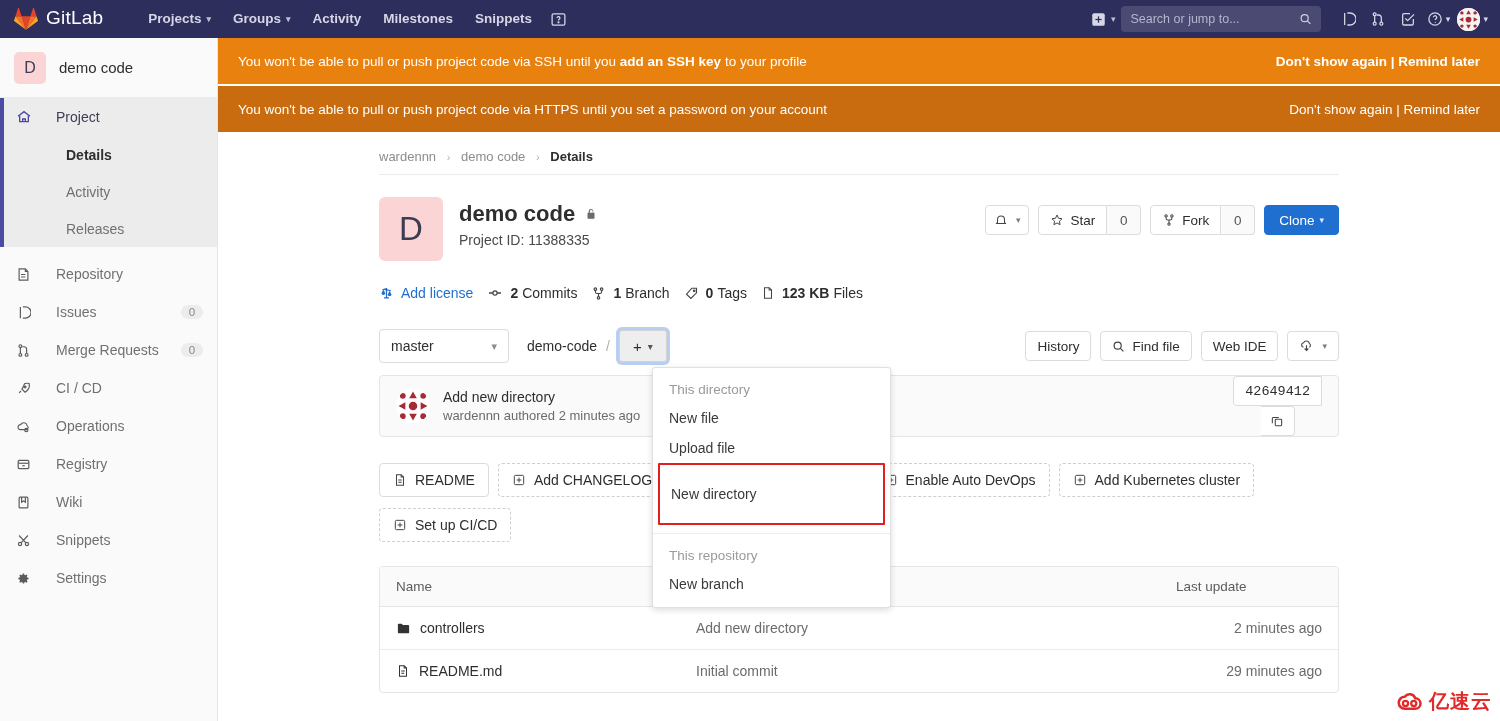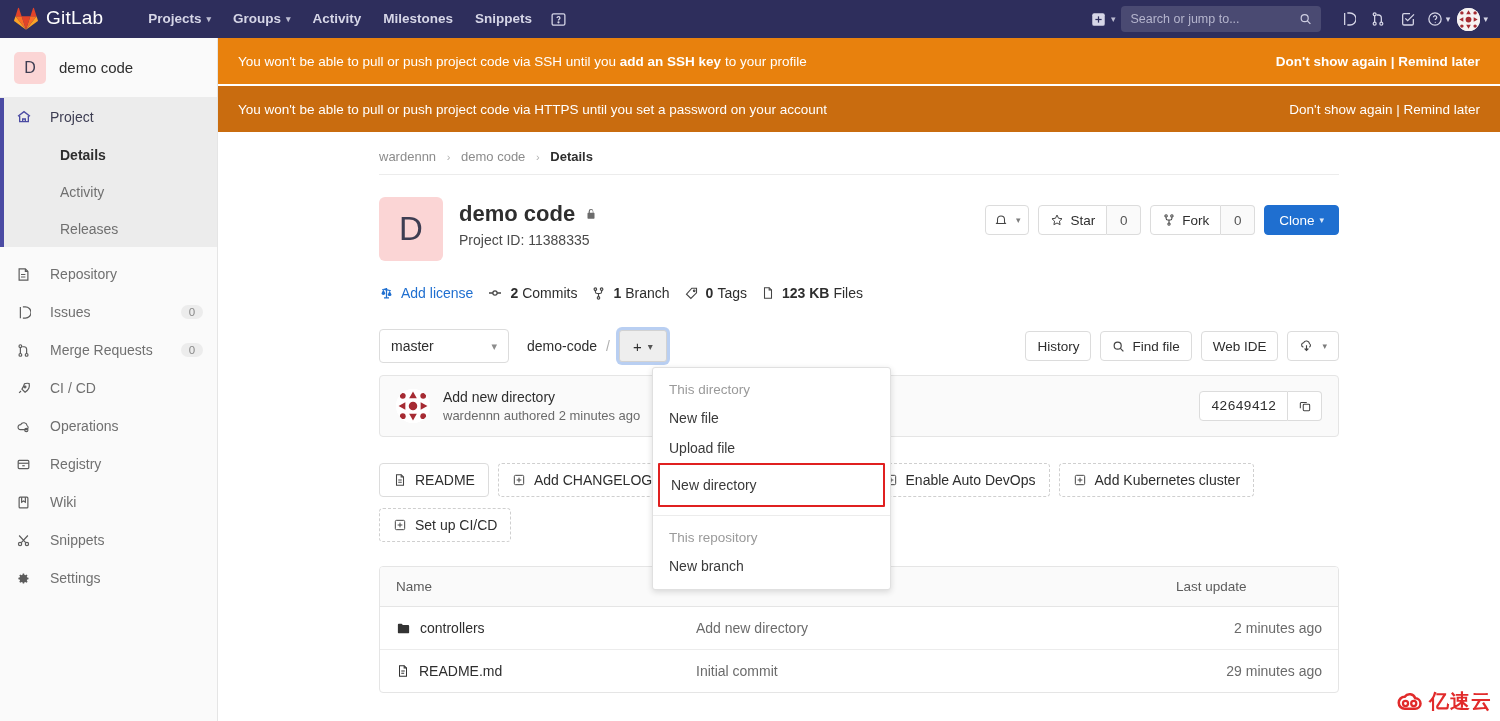--- a/index.html
+++ b/index.html
@@ -77,21 +77,21 @@
   .side-group.active::before {
     content: ""; position: absolute; left: 0; top: 0; bottom: 0; width: 4px;
     background: #4b4ba3;
   }
   .side-item {
     display: flex; align-items: center; height: 38px;
     padding: 0 14px 0 16px; cursor: pointer;
     color: #707070; font-size: 14px;
   }
   .side-item .s-ico { width: 20px; display:flex; align-items:center; color:#5c5c5c; }
-  .side-item .s-label { margin-left: 14px; }
+  .side-item .s-label { margin-left: 20px; }
   .side-item.top { color: #3d3d52; font-weight: 400; }
   .side-item.sub { padding-left: 46px; height: 37px; }
   .side-item.sub.current { color: #2e2e2e; font-weight: 600; }
   .side-badge {
     margin-left: auto; background: #ececec; color: #888; border-radius: 9px;
     font-size: 11.5px; padding: 1px 7px; min-width: 22px; text-align: center;
   }
 
   
   .banner {
@@ -186,38 +186,38 @@
     box-shadow: 0 2px 6px rgba(0,0,0,.14);
     padding: 8px 0; z-index: 35;
   }
   .dd-header {
     font-size: 13.5px; color: #9a9a9a; padding: 6px 16px;
   }
   .dd-item {
     font-size: 14px; color: #3a3a3a; padding: 7px 16px; cursor: pointer;
   }
   .dd-item.hl {
-    border: 2px solid #e02020; margin: 0 5px; padding: 12px 11px; border-radius: 1px;
+    border: 2px solid #e02020; margin: 0 5px; padding: 21px 11px; border-radius: 1px;
   }
   .dd-sep { height: 1px; background: #ececec; margin: 8px 0; }
 
   
   .commit-box {
     margin-top: 12px; border: 1px solid #e5e5e5; border-radius: 4px;
     background: #fafafa; height: 62px; display: flex; align-items: center;
     padding: 0 16px; position: relative;
   }
   .commit-avatar {
     width: 34px; height: 34px; border-radius: 50%; overflow: hidden; flex: 0 0 34px;
     background: #fff;
   }
   .commit-txt { margin-left: 13px; }
   .commit-title { font-size: 14px; color: #2e2e2e; }
   .commit-sub { font-size: 13px; color: #6b6b6b; margin-top: 3px; }
-  .commit-right { margin-left: auto; display: flex; align-items: center; }
+  .commit-right { margin-left: auto; display: flex; align-items: center; flex-direction: column; }
   .sha-box {
     border: 1px solid #dcdcdc; background: #fff; border-radius: 4px 0 0 4px;
     height: 30px; display: flex; align-items: center; padding: 0 11px;
     font-size: 13.5px; color: #2e2e2e; font-family: "Liberation Mono", monospace;
   }
   .copy-btn {
     border: 1px solid #dcdcdc; border-left: 0; background: #fff;
     border-radius: 0 4px 4px 0; height: 30px; width: 34px;
     display: flex; align-items: center; justify-content: center; cursor: pointer;
   }

